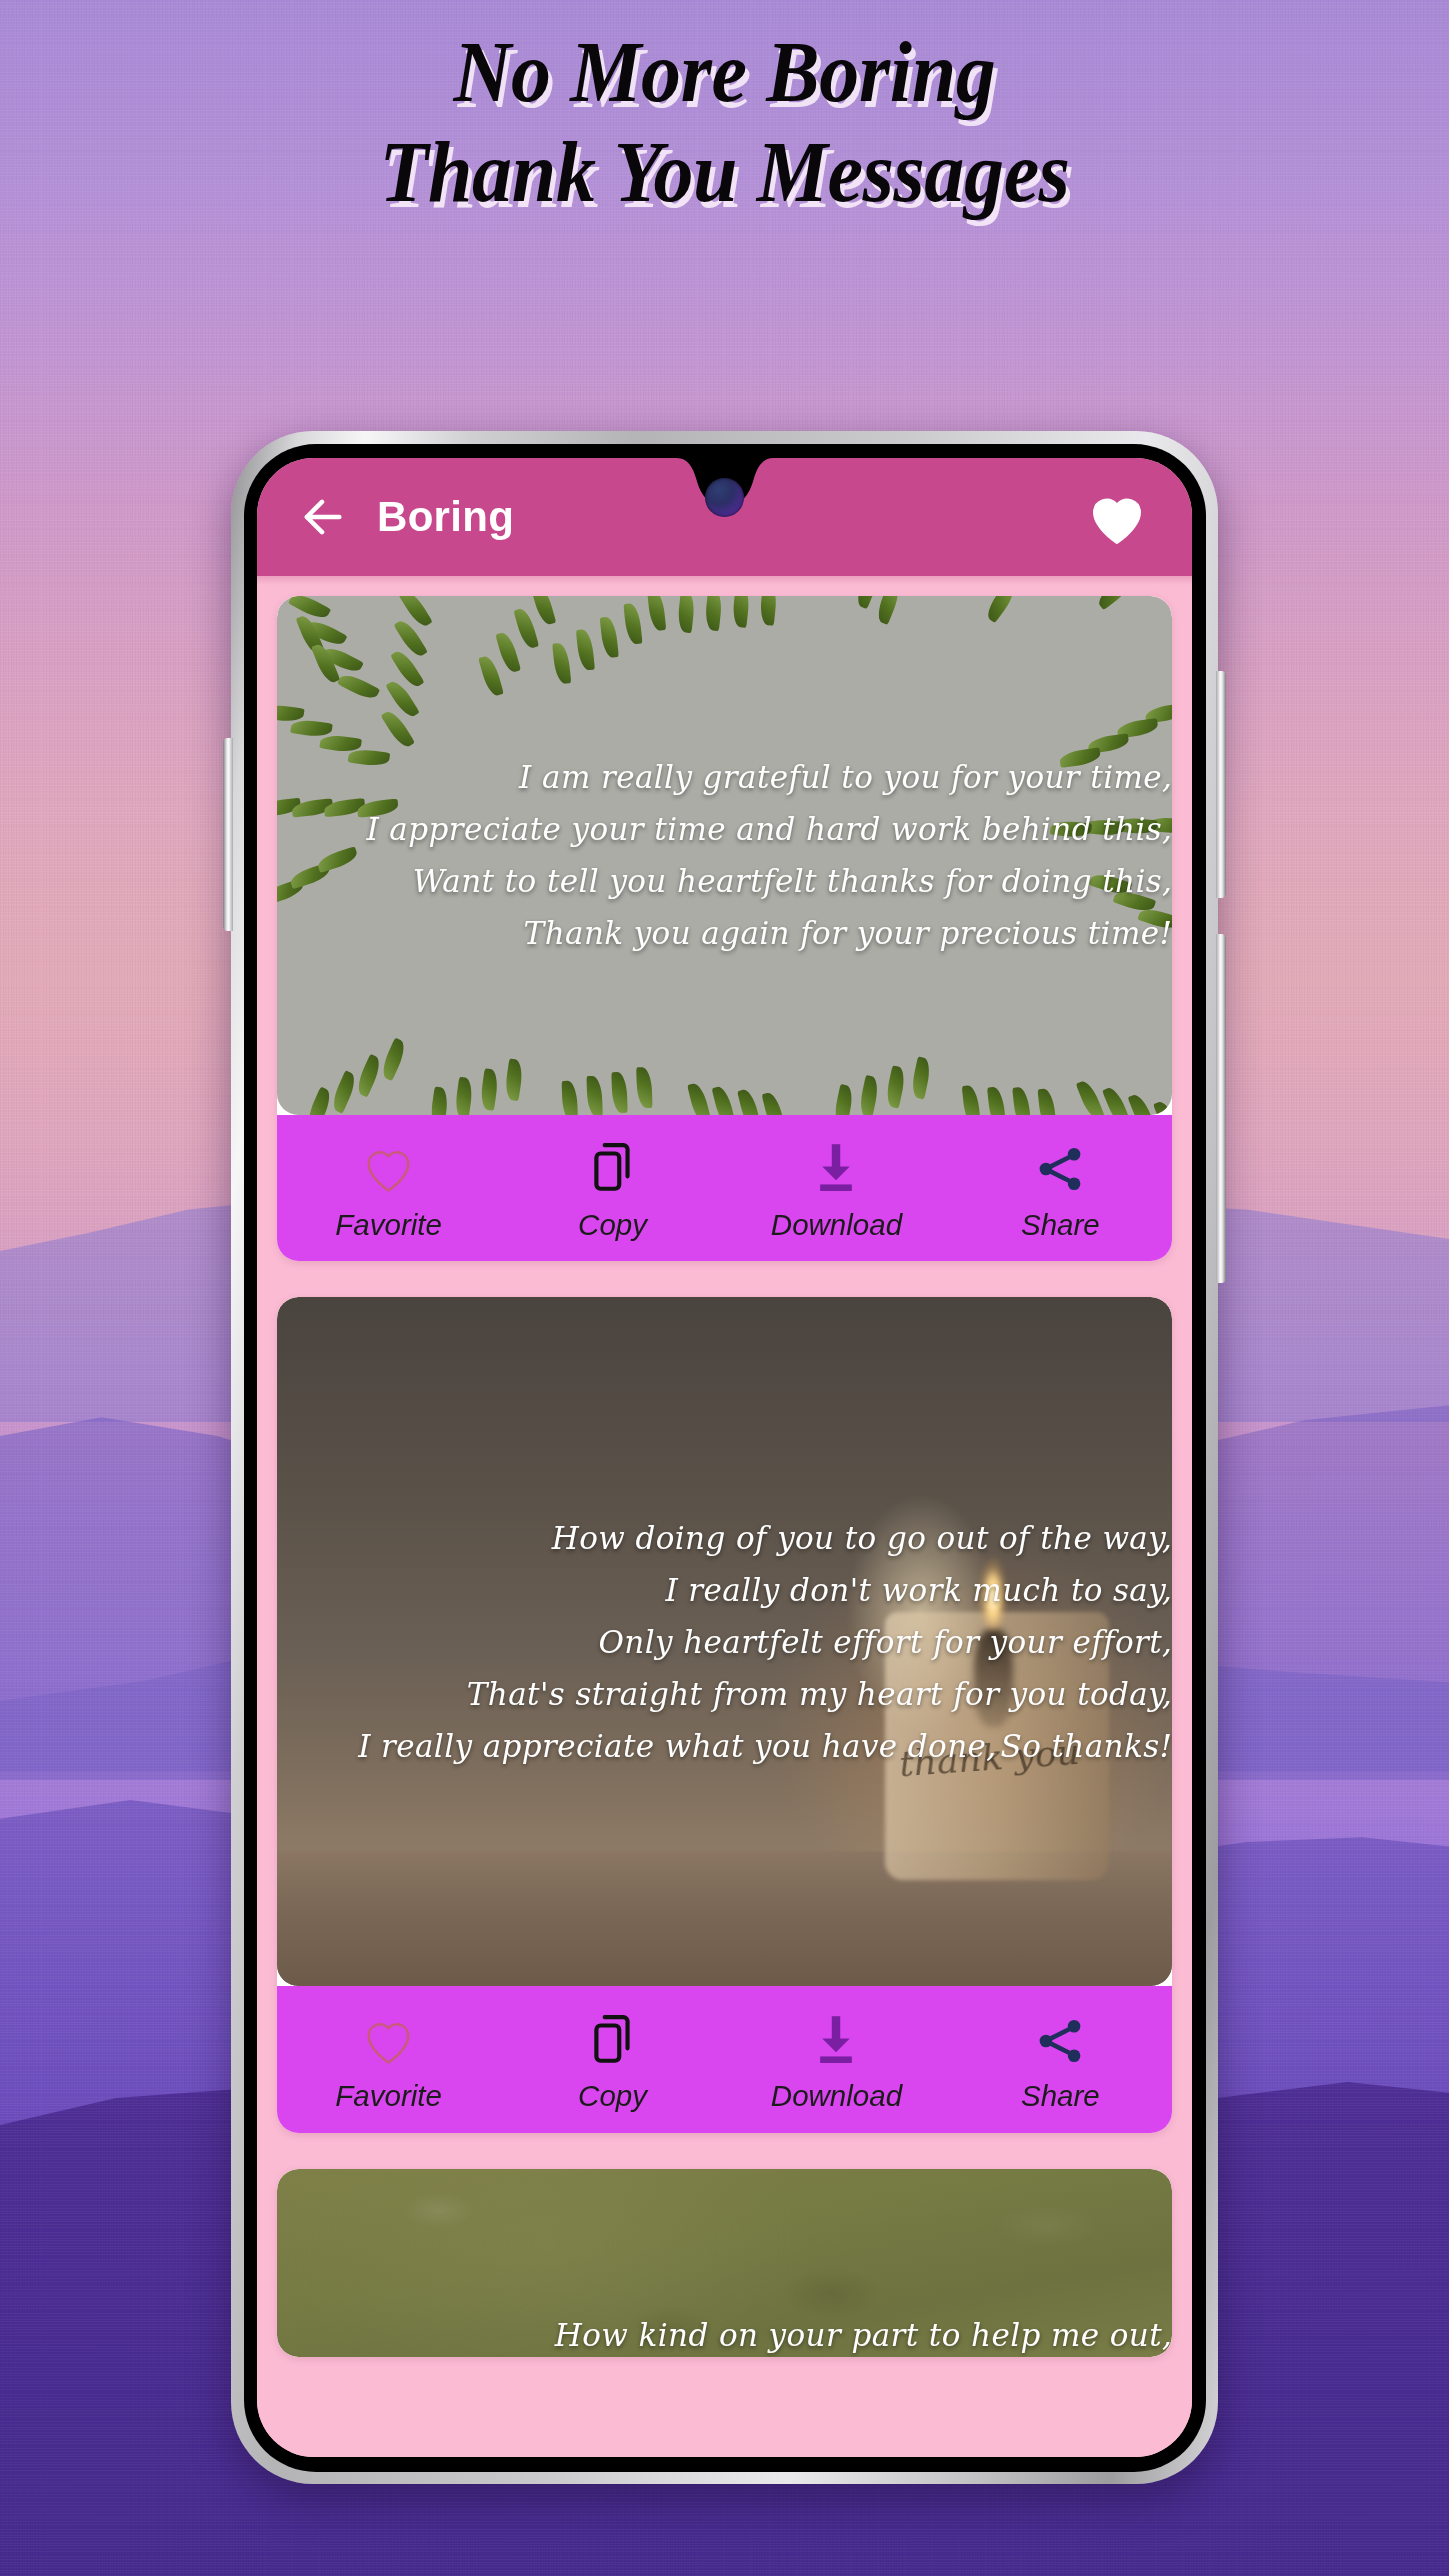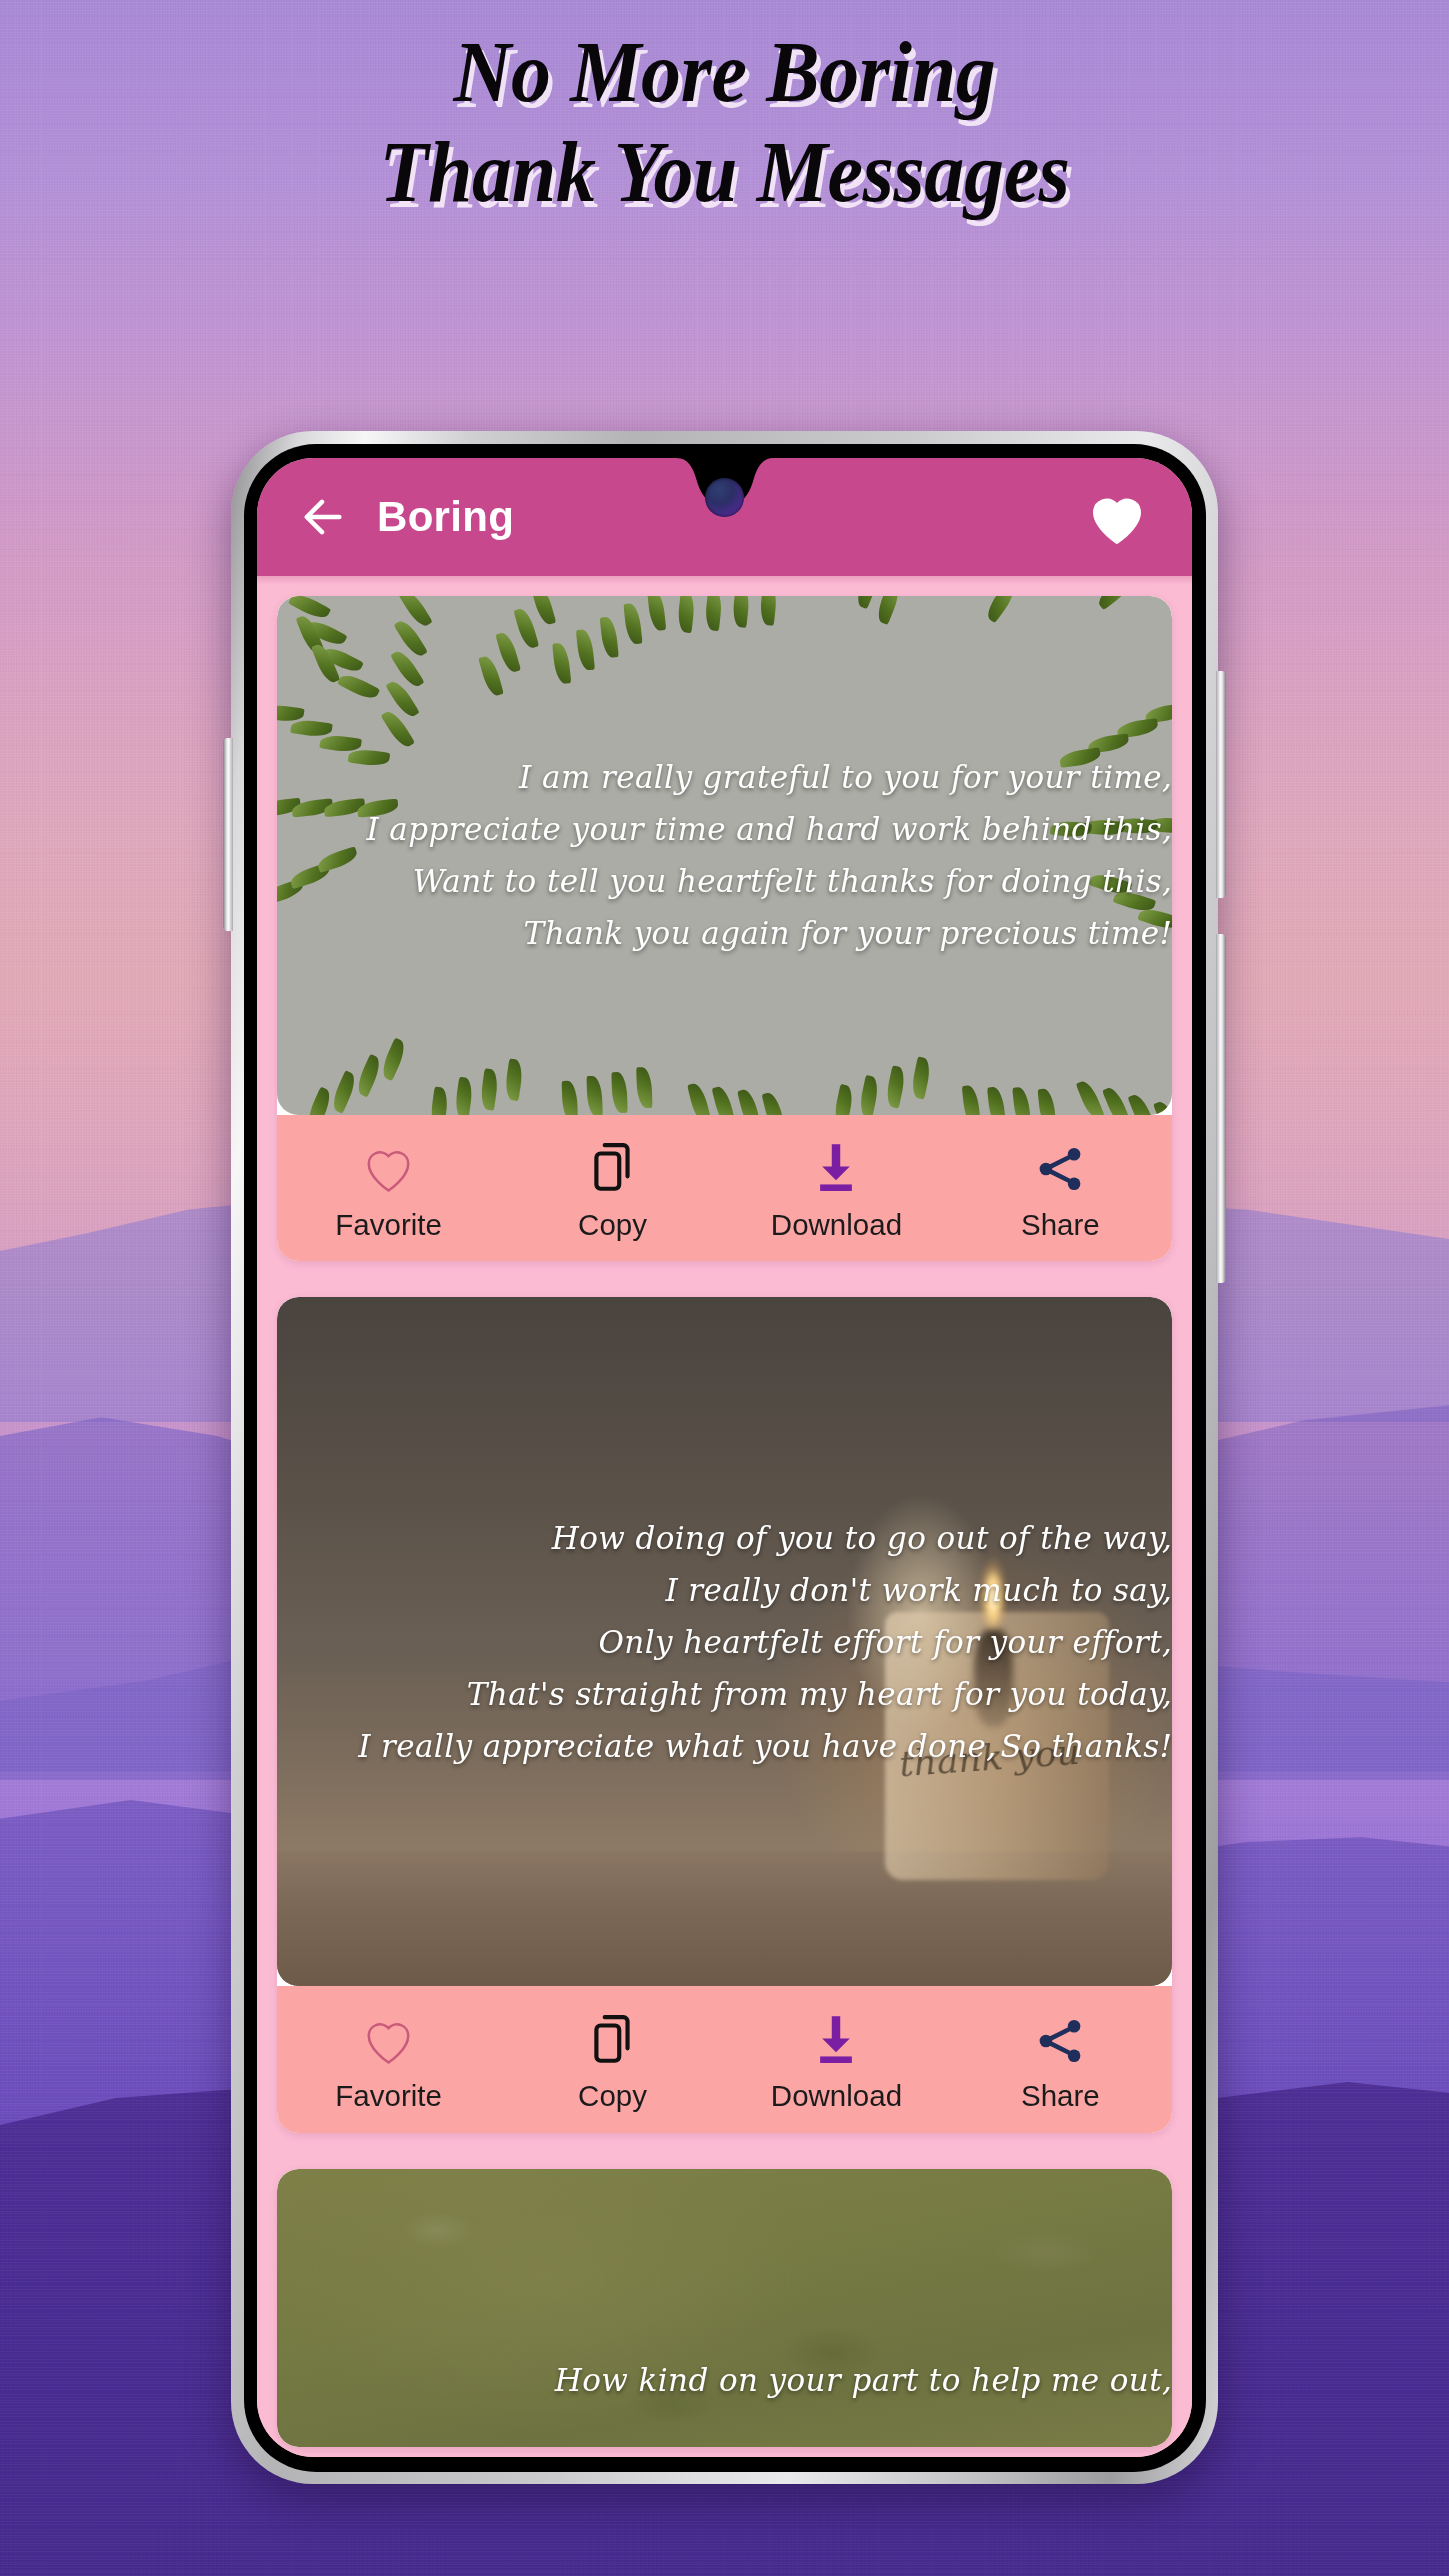--- a/index.html
+++ b/index.html
@@ -263,38 +263,39 @@
     filter:blur(1.3px);
   }
   .candle-text {
     position:absolute; right:93px; bottom:208px;
     color:#2e2318; font-family:"DejaVu Serif",serif; font-style:italic;
     font-size:36px; opacity:.62; filter:blur(0.7px); transform:rotate(-4deg);
   }
 
   
   .img-olive {
-    height:278px;
+    height:188px;
     background:
       radial-gradient(376px 215px at 30% 40%, rgba(140,140,85,.35), rgba(110,112,62,0) 70%),
       linear-gradient(170deg,#7e8048 0%, #767a43 40%, #6d7240 72%, #797c46 100%);
   }
   .olive-tex {
     position:absolute; inset:0; opacity:.25;
     background-image:
       radial-gradient(54px 27px at 18% 22%, rgba(255,255,255,.35), transparent 70%),
       radial-gradient(72px 36px at 62% 66%, rgba(0,0,0,.30), transparent 70%),
       radial-gradient(81px 32px at 86% 30%, rgba(255,255,255,.22), transparent 70%),
       radial-gradient(63px 30px at 44% 84%, rgba(0,0,0,.25), transparent 70%);
   }
 
   
   .actions {
-    display:flex; background:#fca5a5;
+    display:flex; background:#d946ef;
     padding:21.5px 0 19.7px 0;
+    font-style:italic;
   }
   .action {
     flex:1 1 0; display:flex; flex-direction:column;
     align-items:center; gap:12.5px; cursor:pointer;
   }
   .action .ico { height:59px; display:flex; align-items:flex-end; justify-content:center; }
   .action .lbl { font-size:29.5px; color:#1b1b1b; font-family:"Liberation Sans",sans-serif; }
 </style>
 </head>
 <body>

